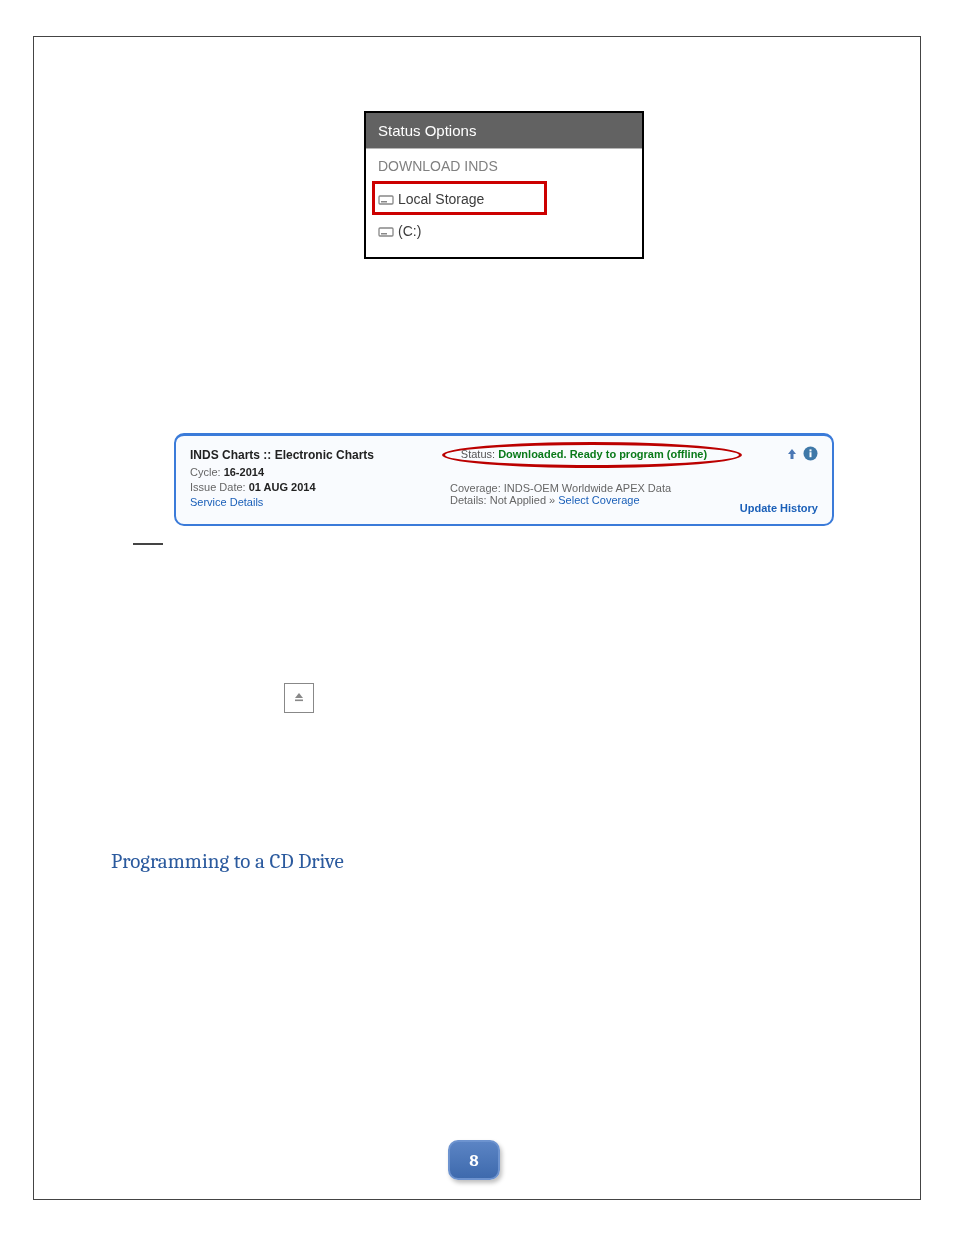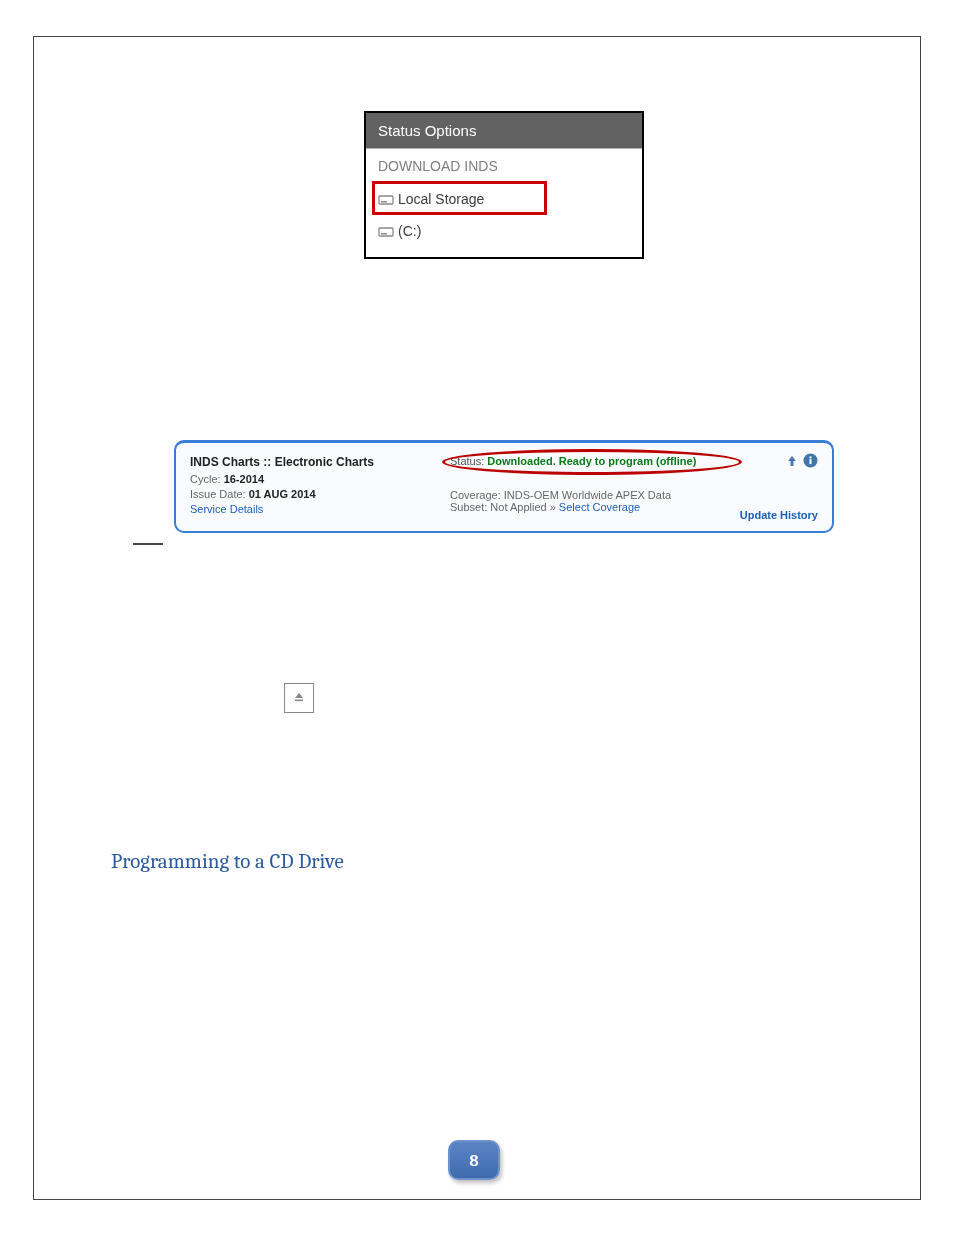--- a/index.html
+++ b/index.html
@@ -76,39 +76,38 @@
     width: 660px;
     height: 93px;
     background: #f9fbfe;
     border: 2px solid #3b7bd9;
     border-top: 3px solid #3b7bd9;
     border-radius: 10px;
     padding: 12px 14px 10px 14px;
     font-size: 11px;
     color: #444;
     display: flex;
-    margin-top: 7px;
   }
   .sb-left { width: 260px; }
   .sb-title { color: #222; font-weight: bold; font-size: 12px; margin-bottom: 4px; }
   .sb-line { margin-bottom: 3px; color: #666; }
   .sb-line b { color: #222; }
   .sb-link { color: #1a5fb8; cursor: pointer; }
   .sb-mid { flex: 1; position: relative; }
   .status-ellipse {
     position: absolute;
     left: -8px;
     top: -6px;
     width: 300px;
     height: 26px;
     border: 3px solid #b00;
     border-radius: 50%;
     pointer-events: none;
   }
-  .sb-status { font-size: 11px; color: #555; }
+  .sb-status { font-size: 11px; color: #555; text-align: center; }
   .sb-status .dl { color: #0a7a1a; font-weight: bold; }
   .sb-cov { margin-top: 22px; color: #666; }
   .sb-sub { color: #666; }
   .sb-sub .sel { color: #1a5fb8; }
   .sb-right { width: 100px; text-align: right; position: relative; font-weight: bold; }
   .sb-icons { position: absolute; right: 0; top: -2px; display: flex; gap: 4px; align-items: center; }
   .sb-uh { position: absolute; right: 0; bottom: 0; color: #1a5fb8; font-size: 11px; cursor: pointer; }
 
   
   .small-underline {
@@ -206,21 +205,21 @@
     </div>
     <div class="sb-link">Service Details</div>
   </div>
   <div class="sb-mid">
     <div class="sb-status">
       <span>Status: </span><span class="dl">Downloaded. Ready to program (offline)</span>
     </div>
     <div class="status-ellipse"></div>
     <div class="sb-cov">Coverage: INDS-OEM Worldwide APEX Data</div>
     <div class="sb-sub">
-      <span>Subset: Not Applied » </span><span class="sel">Select Coverage</span>
+      <span>Details: Not Applied » </span><span class="sel">Select Coverage</span>
     </div>
   </div>
   <div class="sb-right">
     <div class="sb-icons">
       <span>
         <svg width="14" height="14" viewBox="0 0 14 14">
             <path d="M7 2 L11 7 L8.5 7 L8.5 12 L5.5 12 L5.5 7 L3 7 Z" fill="#4b78b5"></path>
           </svg>
       </span>
       <span>

